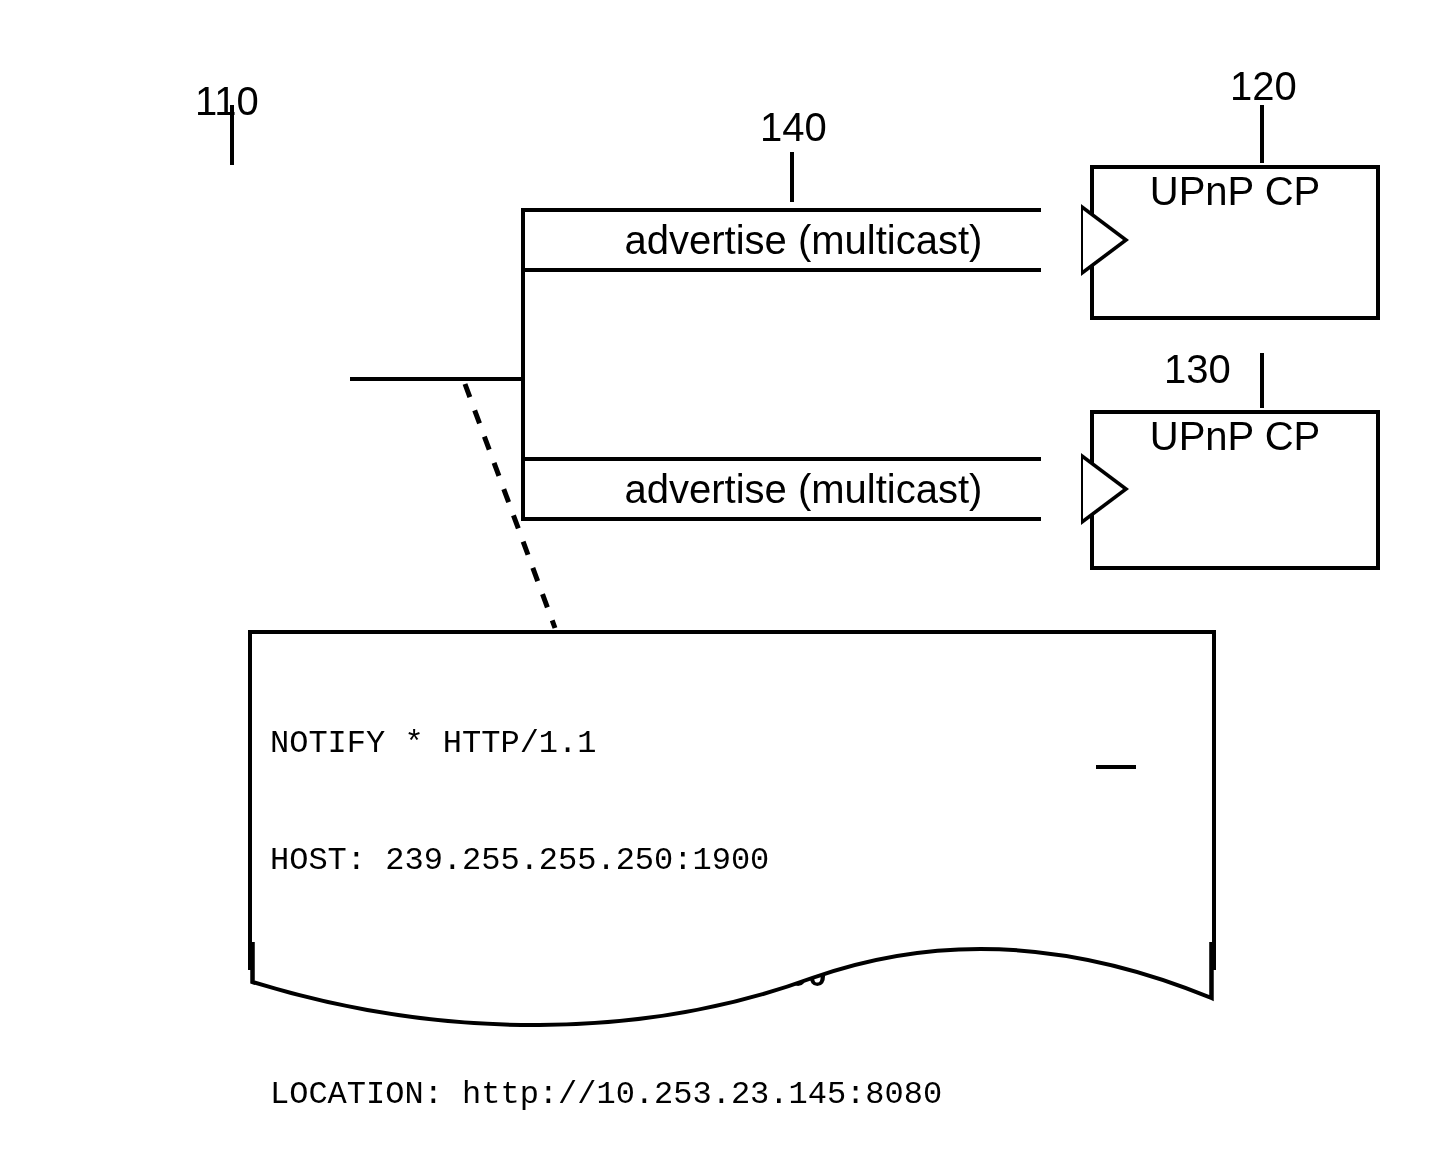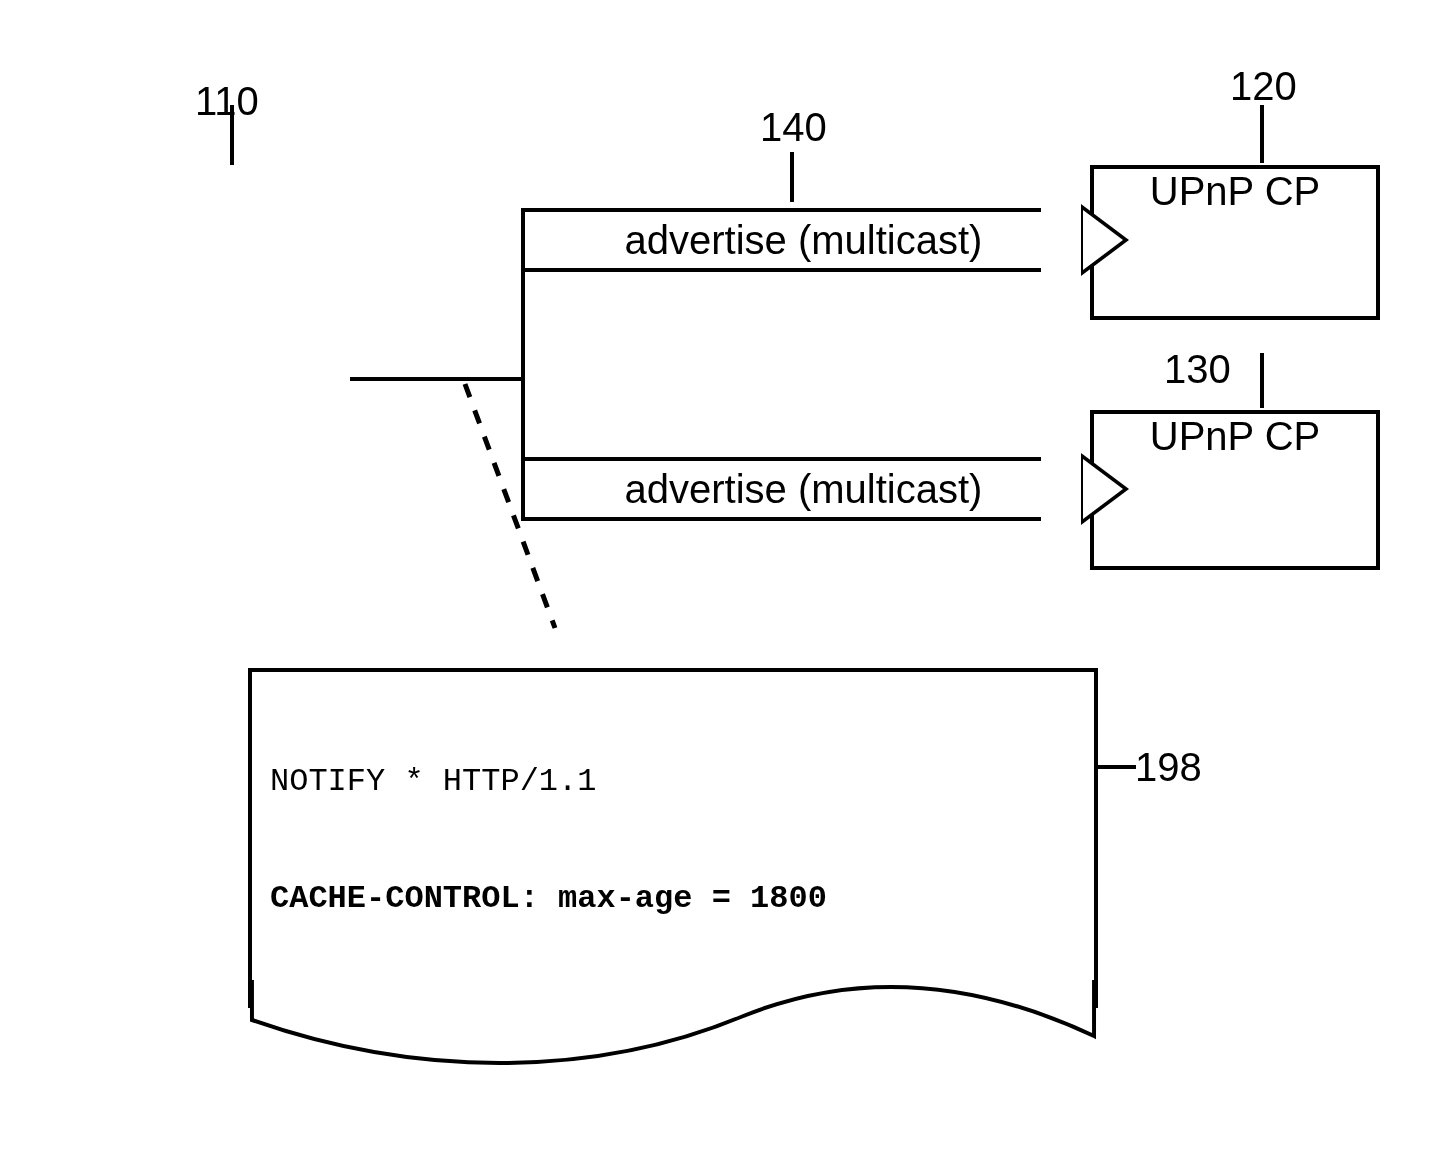--- a/index.html
+++ b/index.html
@@ -172,23 +172,25 @@
     <div class="arrow-head">
       <div class="arrow-head-outer"></div>
       <div class="arrow-head-inner"></div>
     </div>
   </div>
 
   <svg class="dashline" style="left:440px; top:380px; width:140px; height:260px;">
     <line x1="25" y1="4" x2="115" y2="248" stroke="#000" stroke-width="5" stroke-dasharray="14 14"></line>
   </svg>
 
-  <div class="packet" style="left:248px; top:668px; width:850px; height:340px;">
+  <div class="packet" style="left:248px; top:630px; width:968px; height:340px;">
     <div class="row">NOTIFY * HTTP/1.1</div>
+    <div class="row">HOST: 239.255.255.250:1900</div>
     <div class="row"><b>CACHE-CONTROL: max-age = 1800</b></div>
+    <div class="row">LOCATION: http://10.253.23.145:8080</div>
     
     
     
     
 
     <svg class="wave" viewBox="0 0 858 90" preserveAspectRatio="none">
       <path d="M 4 2
                L 4 42
                C 170 100, 350 100, 500 38
                C 620 -10, 740 5, 854 58

